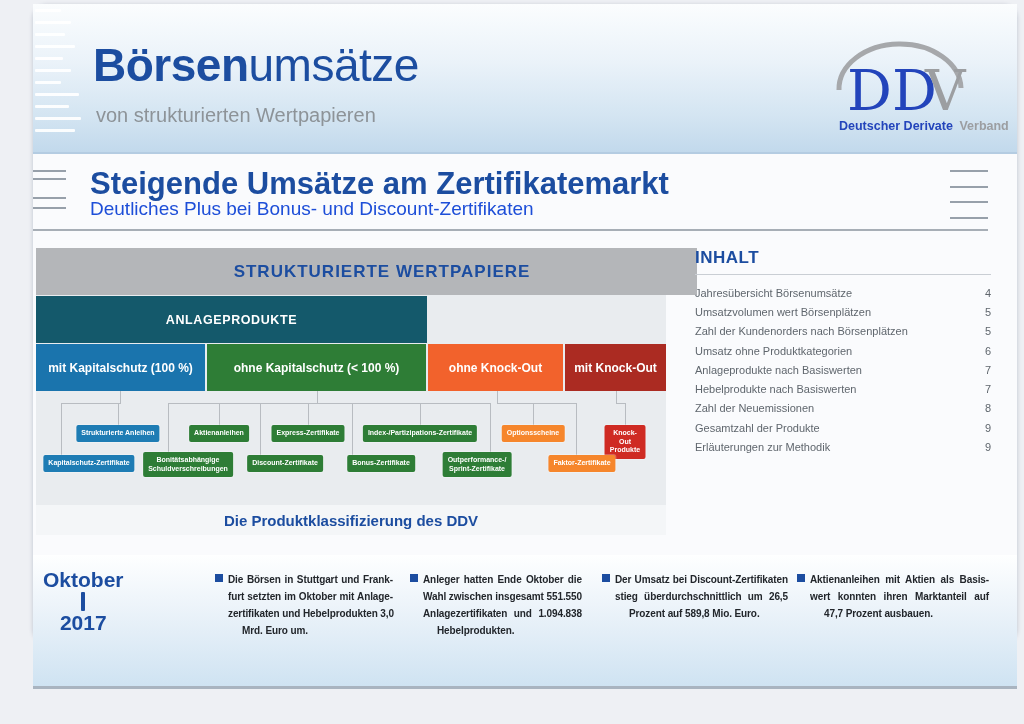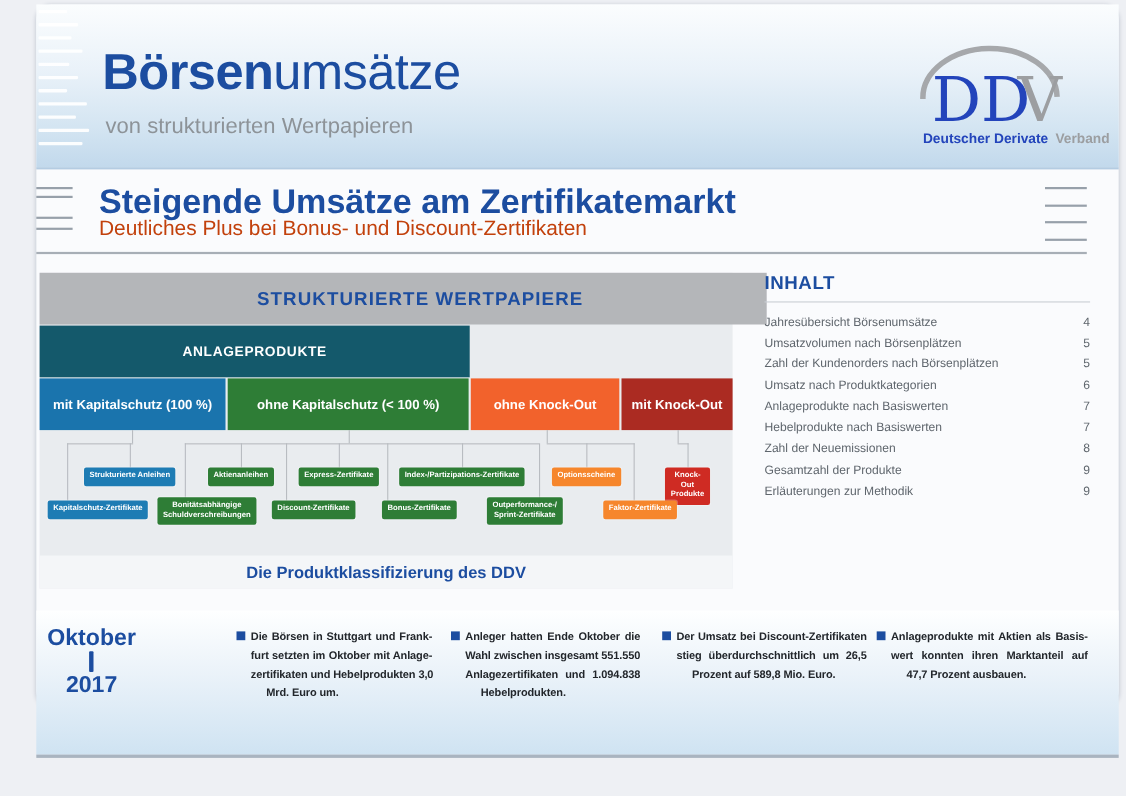--- a/index.html
+++ b/index.html
@@ -15,21 +15,21 @@
   .deco-lines{position:absolute;left:2px;top:5px;}
   .deco-lines i{display:block;height:3px;background:rgba(255,255,255,.92);margin-bottom:9px;border-radius:1px;}
   .m-title{position:absolute;left:60px;top:38px;font-size:46px;color:#1c4da0;letter-spacing:-.5px;line-height:1;}
   .m-title .b{font-weight:bold;}
   .m-sub{position:absolute;left:63px;top:100px;font-size:20px;color:#8d9398;}
 
   
   .headline{position:absolute;left:0;top:148px;width:984px;height:82px;}
   .hl-line{position:absolute;height:2px;background:#97a0aa;}
   .hl-title{position:absolute;left:57px;top:14px;font-size:31px;font-weight:bold;color:#1c4da0;}
-  .hl-sub{position:absolute;left:57px;top:46px;font-size:19px;color:#c2410c;}
+  .hl-sub{position:absolute;left:57px;top:46px;font-size:19px;color:#1d4ed8;}
   .hl-rule{position:absolute;left:0;top:77px;width:955px;height:2px;background:#a7aeb6;}
 
   
   .diagram{position:absolute;left:3px;top:244px;width:630px;height:287px;background:#e9ecef;}
   .d-title{position:absolute;left:0;top:0;width:630px;height:47px;background:#b4b6b9;
            color:#1c4da0;font-weight:bold;font-size:17px;letter-spacing:1px;
            display:flex;align-items:center;justify-content:center;padding-left:31px;}
   .d-box{position:absolute;color:#fff;font-weight:bold;display:flex;align-items:center;justify-content:center;}
   .d-l1{height:47px;top:48px;font-size:12.5px;letter-spacing:.6px;}
   .d-l2{height:47px;top:96px;font-size:12px;}
@@ -167,29 +167,29 @@
     </section>
 
     <aside class="toc">
       <div class="toc-title">INHALT</div>
       <div class="toc-rule"></div>
       <div class="toc-row">
           <span class="toc-label">Jahresübersicht Börsenumsätze</span>
           <span class="toc-page">4</span>
         </div>
       <div class="toc-row">
-          <span class="toc-label">Umsatzvolumen nach Börsenplätzen</span>
+          <span class="toc-label">Umsatzvolumen wert Börsenplätzen</span>
           <span class="toc-page">5</span>
         </div>
       <div class="toc-row">
           <span class="toc-label">Zahl der Kundenorders nach Börsenplätzen</span>
           <span class="toc-page">5</span>
         </div>
       <div class="toc-row">
-          <span class="toc-label">Umsatz nach Produktkategorien</span>
+          <span class="toc-label">Umsatz ohne Produktkategorien</span>
           <span class="toc-page">6</span>
         </div>
       <div class="toc-row">
           <span class="toc-label">Anlageprodukte nach Basiswerten</span>
           <span class="toc-page">7</span>
         </div>
       <div class="toc-row">
           <span class="toc-label">Hebelprodukte nach Basiswerten</span>
           <span class="toc-page">7</span>
         </div>
@@ -239,21 +239,21 @@
         <div class="bullet-text">
           <div class="bline">Der Umsatz bei Discount-Zertifikaten</div>
           <div class="bline">stieg überdurchschnittlich um 26,5</div>
           <div class="bline last">Prozent auf 589,8 Mio. Euro.</div>
         </div>
       </div>
 
       <div class="bullet-col" style="left:764px;width:192px">
         <span class="bullet-sq"></span>
         <div class="bullet-text">
-          <div class="bline">Anlageprodukte mit Aktien als Basis-</div>
+          <div class="bline">Aktienanleihen mit Aktien als Basis-</div>
           <div class="bline">wert konnten ihren Marktanteil auf</div>
           <div class="bline last">47,7 Prozent ausbauen.</div>
         </div>
       </div>
     </footer>
 
   </div>
 </div>
 
 </body></html>

